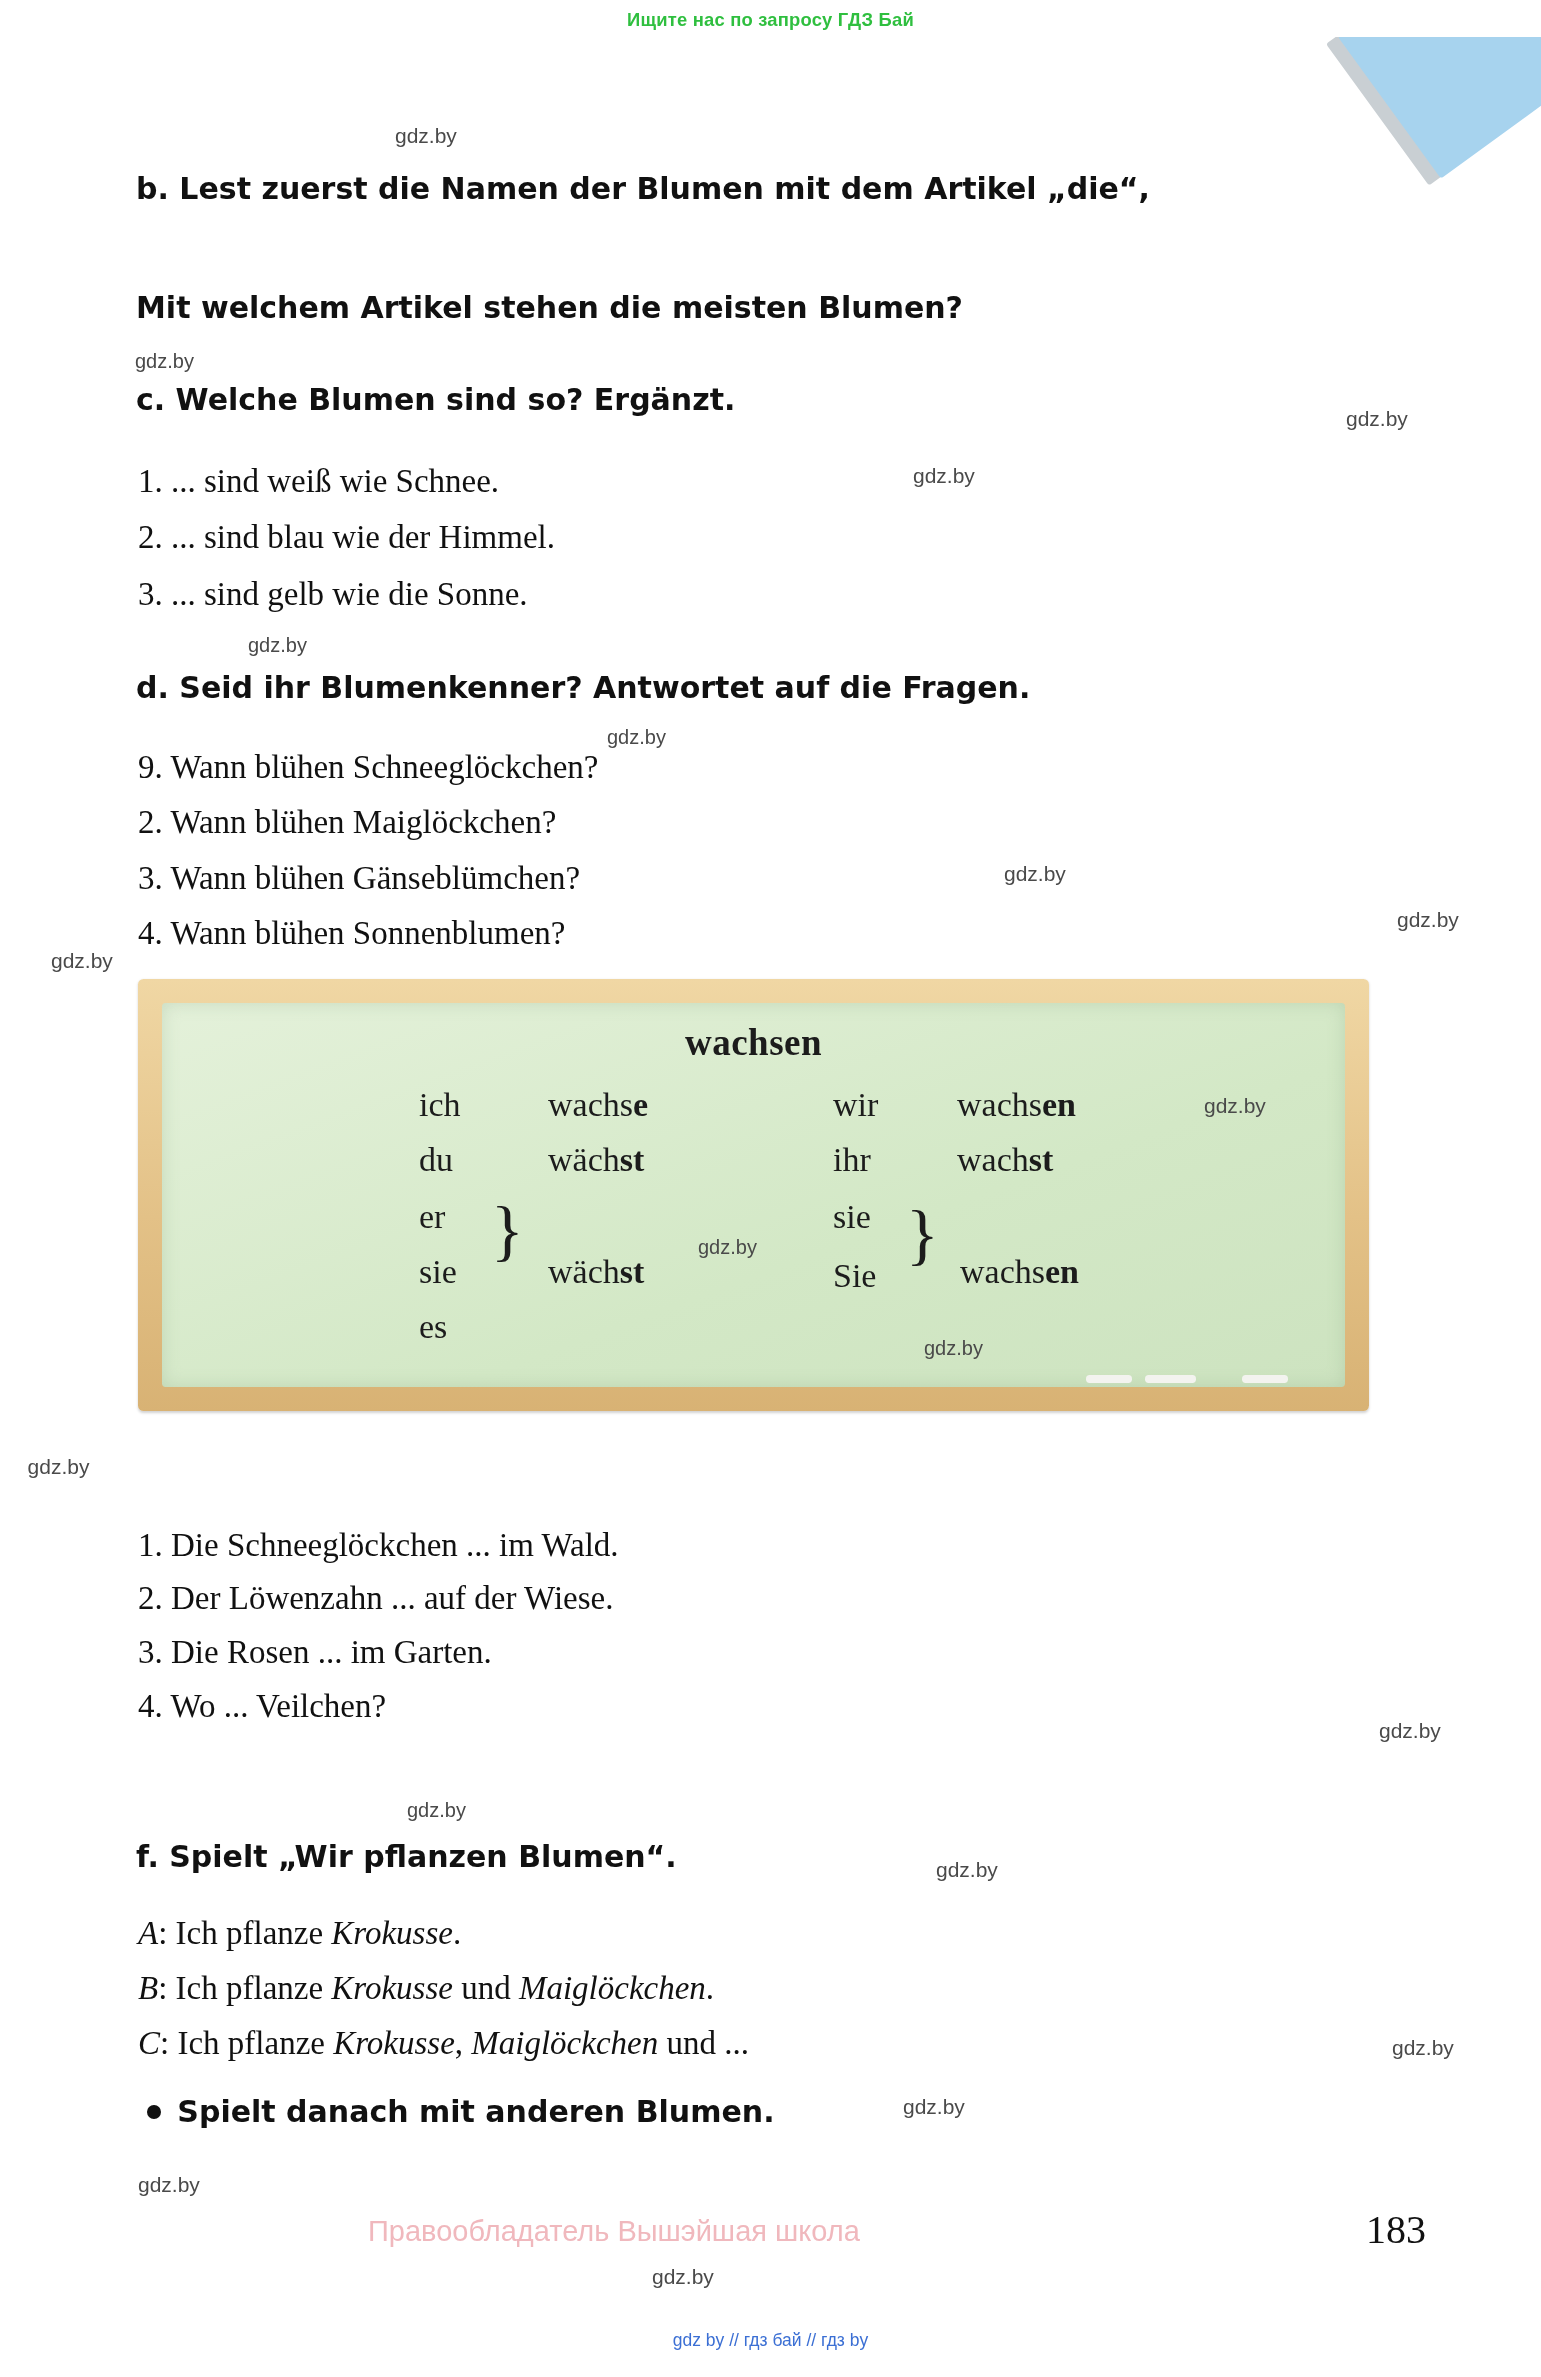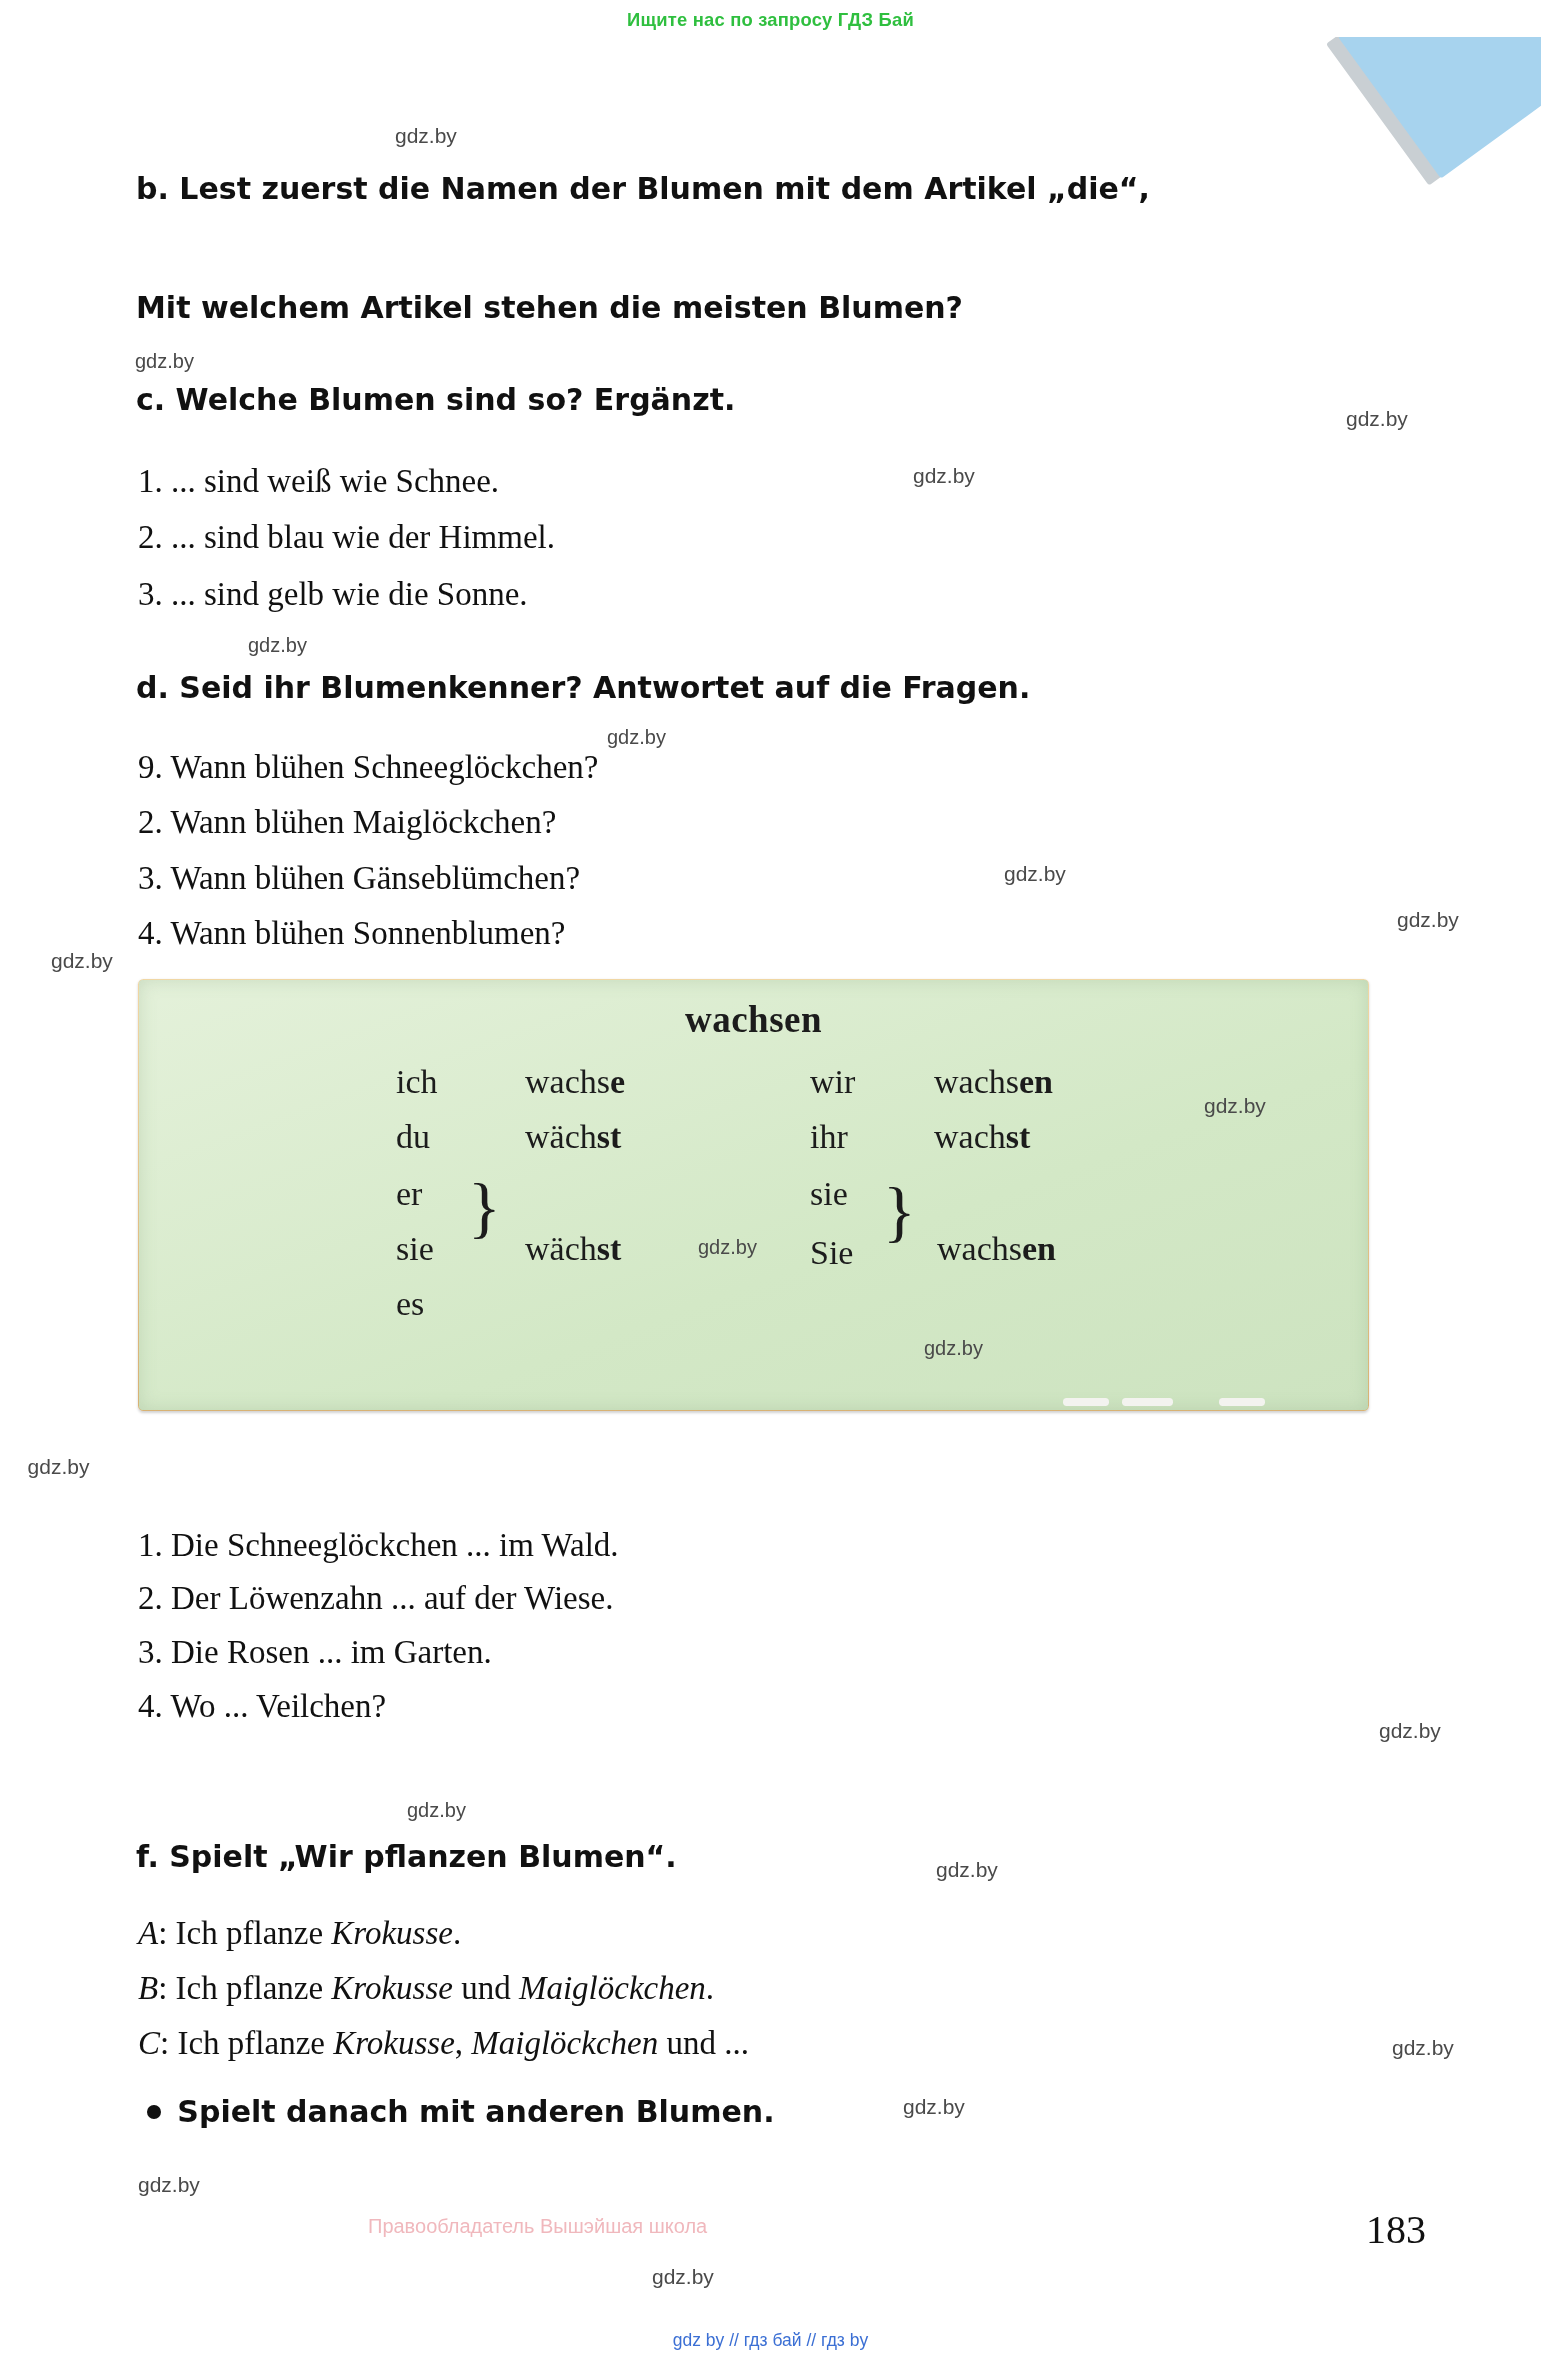--- a/index.html
+++ b/index.html
@@ -90,21 +90,21 @@
   
   .board-wrap {
     position: absolute;
     left: 138px;
     top: 979px;
     width: 1231px;
     height: 432px;
     background: #e8c98f;
     background: linear-gradient(180deg, #f0d7a4 0%, #e3c187 55%, #d8b274 100%);
     border-radius: 5.5px;
-    padding: 1px;
+    padding: 24px;
     box-sizing: border-box;
     box-shadow: 0 1.8px 2.8px rgba(0,0,0,0.18);
   }
   .board-inner {
     width: 100%;
     height: 100%;
     background: #dceccf;
     background: linear-gradient(160deg, #e4f1da 0%, #d3e8c6 60%, #cde3c0 100%);
     border-radius: 3.7px;
     position: relative;
@@ -160,21 +160,21 @@
     top: 2206px;
     font-family: "Liberation Serif", serif;
     font-size: 40px;
     color: #111;
   }
   .copyright {
     position: absolute;
     left: 368px;
     top: 2215px;
     color: #f0b8bd;
-    font-size: 20px;
+    font-size: 29px;
     font-family: "Liberation Sans", sans-serif;
     white-space: nowrap;
   }
   .footer-links {
     position: absolute;
     left: 0;
     top: 2330px;
     width: 1541px;
     text-align: center;
     color: #3b6fd4;

